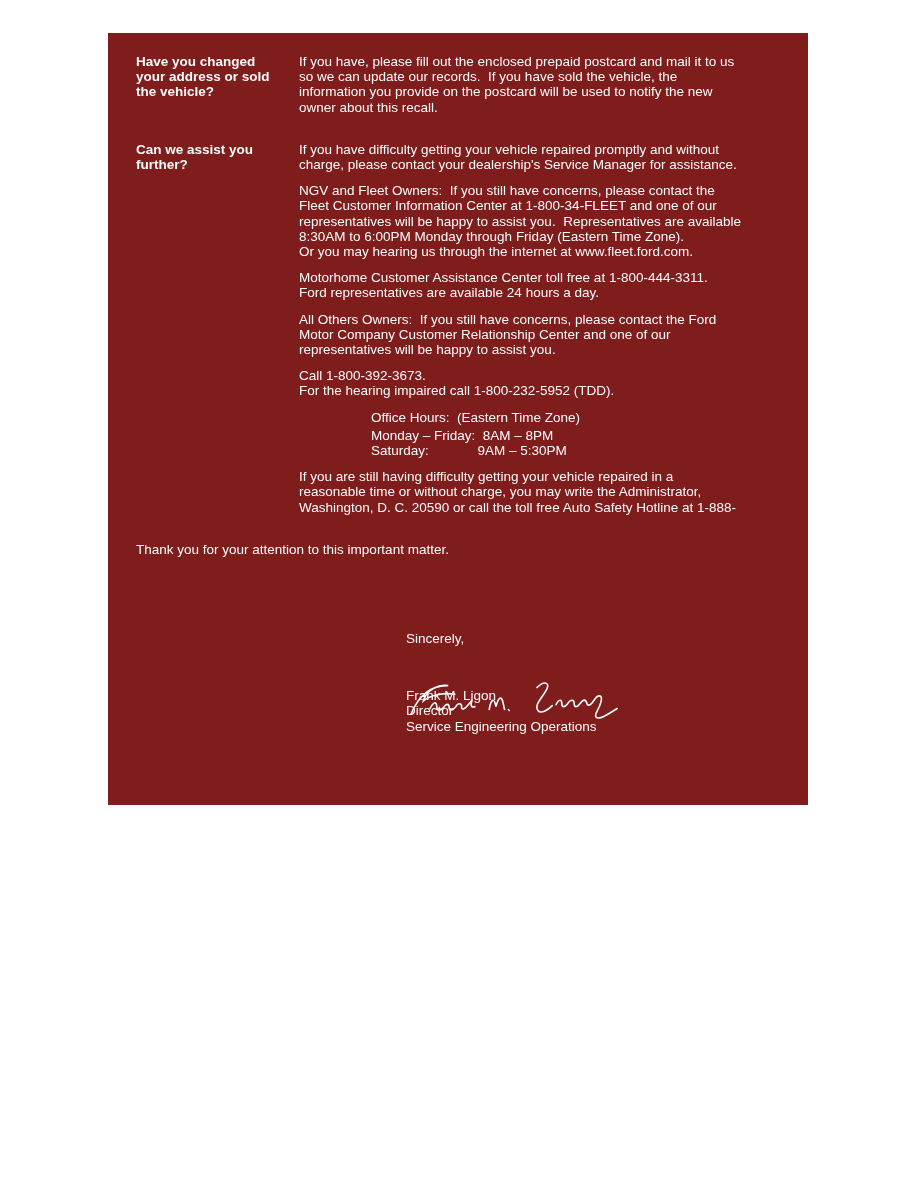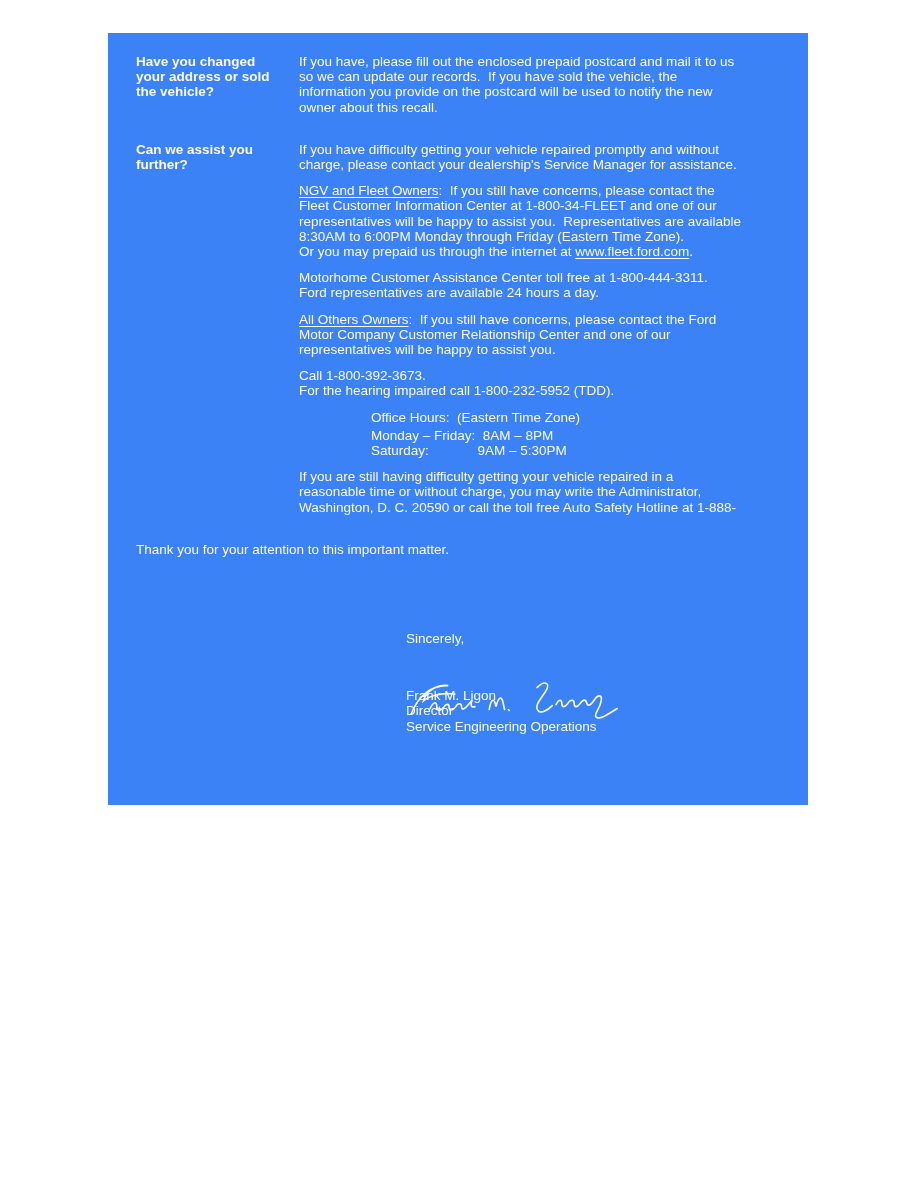--- a/index.html
+++ b/index.html
@@ -6,40 +6,40 @@
   body{
     width:918px;height:1188px;
     background:#ffffff;
     font-family:"Liberation Sans",sans-serif;
     position:relative;
   }
   .document{
     position:absolute;
     left:108px;top:33px;
     width:700px;height:772px;
-    background:#3b82f6;
+    background:#7f1d1d;
     color:#fbfbfb;
     box-sizing:border-box;
     padding:21px 24px 0 28px;
     font-size:13.5px;
     line-height:15.2px;
     overflow:hidden;
   }
   .section{
     display:grid;
     grid-template-columns:163px 1fr;
     margin-bottom:16px;
   }
   .heading{font-weight:bold;}
   .hline{white-space:pre;}
   .para{margin:0 0 11px 0;}
   .para.indent{margin-left:72px;}
   .para.tight{margin-bottom:3px;}
   .line{white-space:pre;}
-  .u{text-decoration:underline;text-underline-offset:2px;}
+  .u{text-underline-offset:2px;}
   .b{font-weight:bold;}
   .closing{margin-top:8px;white-space:pre;}
   .signoff{margin-left:270px;margin-top:74px;}
   .signoff div{white-space:pre;}
   .signature{height:42px;}
   .signature svg{display:block;margin:1px 0 0 -6px;}
 </style>
 </head>
 <body>
 
@@ -70,21 +70,21 @@
           <div class="body">
             <div class="para">
               <div class="line"><span>If you have difficulty getting your vehicle repaired promptly and without</span></div>
               <div class="line"><span>charge, please contact your dealership's Service Manager for assistance.</span></div>
             </div>
             <div class="para">
               <div class="line"><span class="u">NGV and Fleet Owners</span><span>:  If you still have concerns, please contact the</span></div>
               <div class="line"><span>Fleet Customer Information Center at 1-800-34-FLEET and one of our</span></div>
               <div class="line"><span>representatives will be happy to assist you.  Representatives are available</span></div>
               <div class="line"><span>8:30AM to 6:00PM Monday through Friday (Eastern Time Zone).</span></div>
-              <div class="line"><span>Or you may prepaid us through the internet at </span><span class="u">www.fleet.ford.com</span><span>.</span></div>
+              <div class="line"><span>Or you may hearing us through the internet at </span><span class="u">www.fleet.ford.com</span><span>.</span></div>
             </div>
             <div class="para">
               <div class="line"><span>Motorhome Customer Assistance Center toll free at 1-800-444-3311.</span></div>
               <div class="line"><span>Ford representatives are available 24 hours a day.</span></div>
             </div>
             <div class="para">
               <div class="line"><span class="u">All Others Owners</span><span>:  If you still have concerns, please contact the Ford</span></div>
               <div class="line"><span>Motor Company Customer Relationship Center and one of our</span></div>
               <div class="line"><span>representatives will be happy to assist you.</span></div>
             </div>

